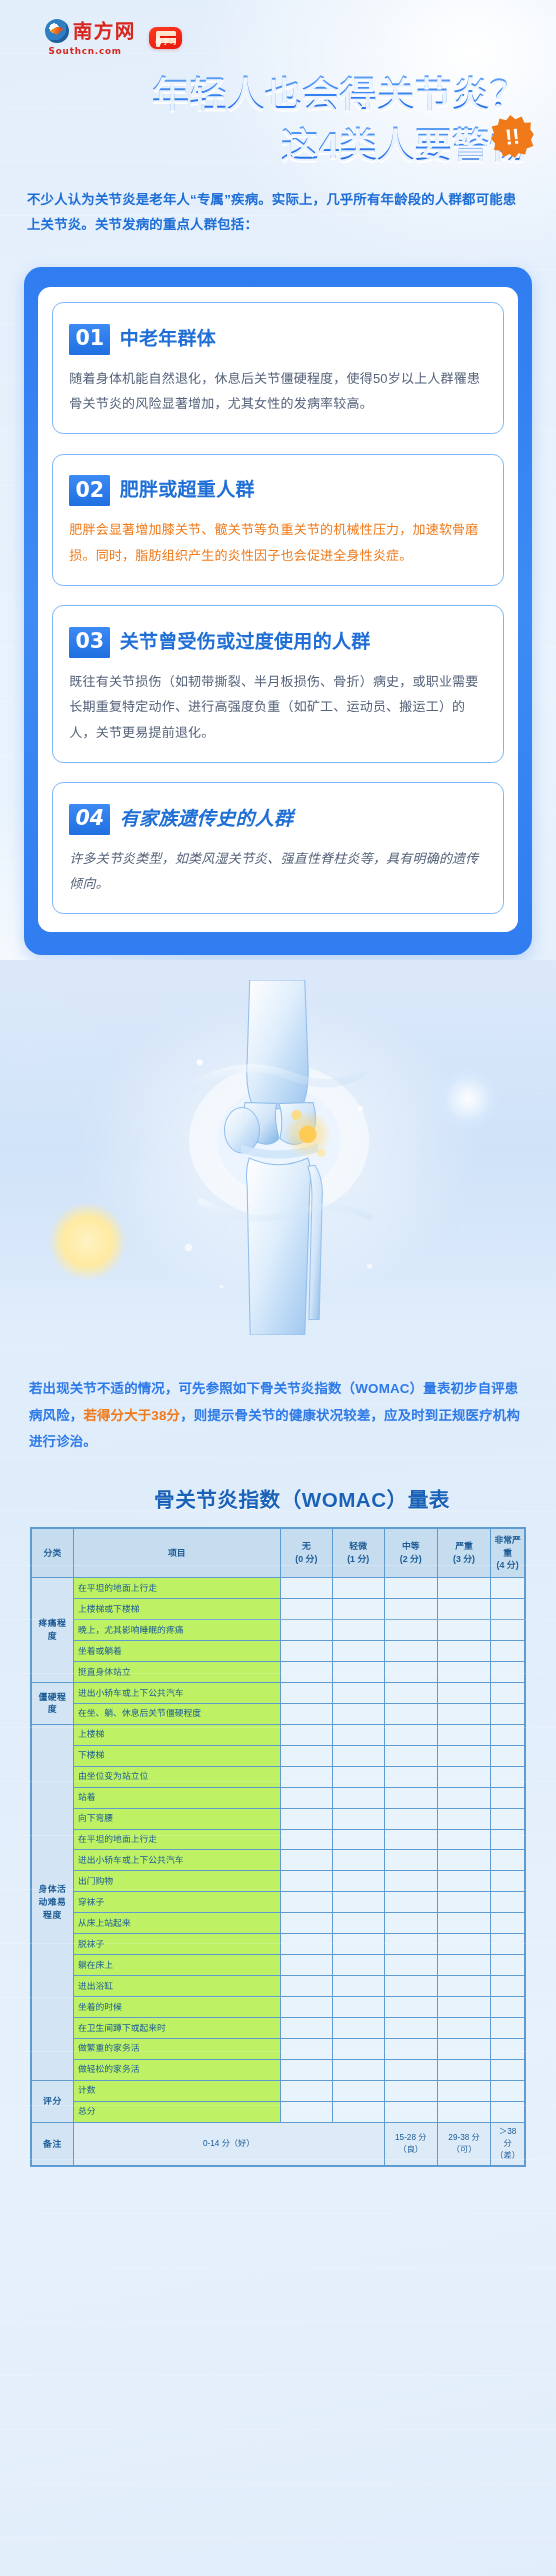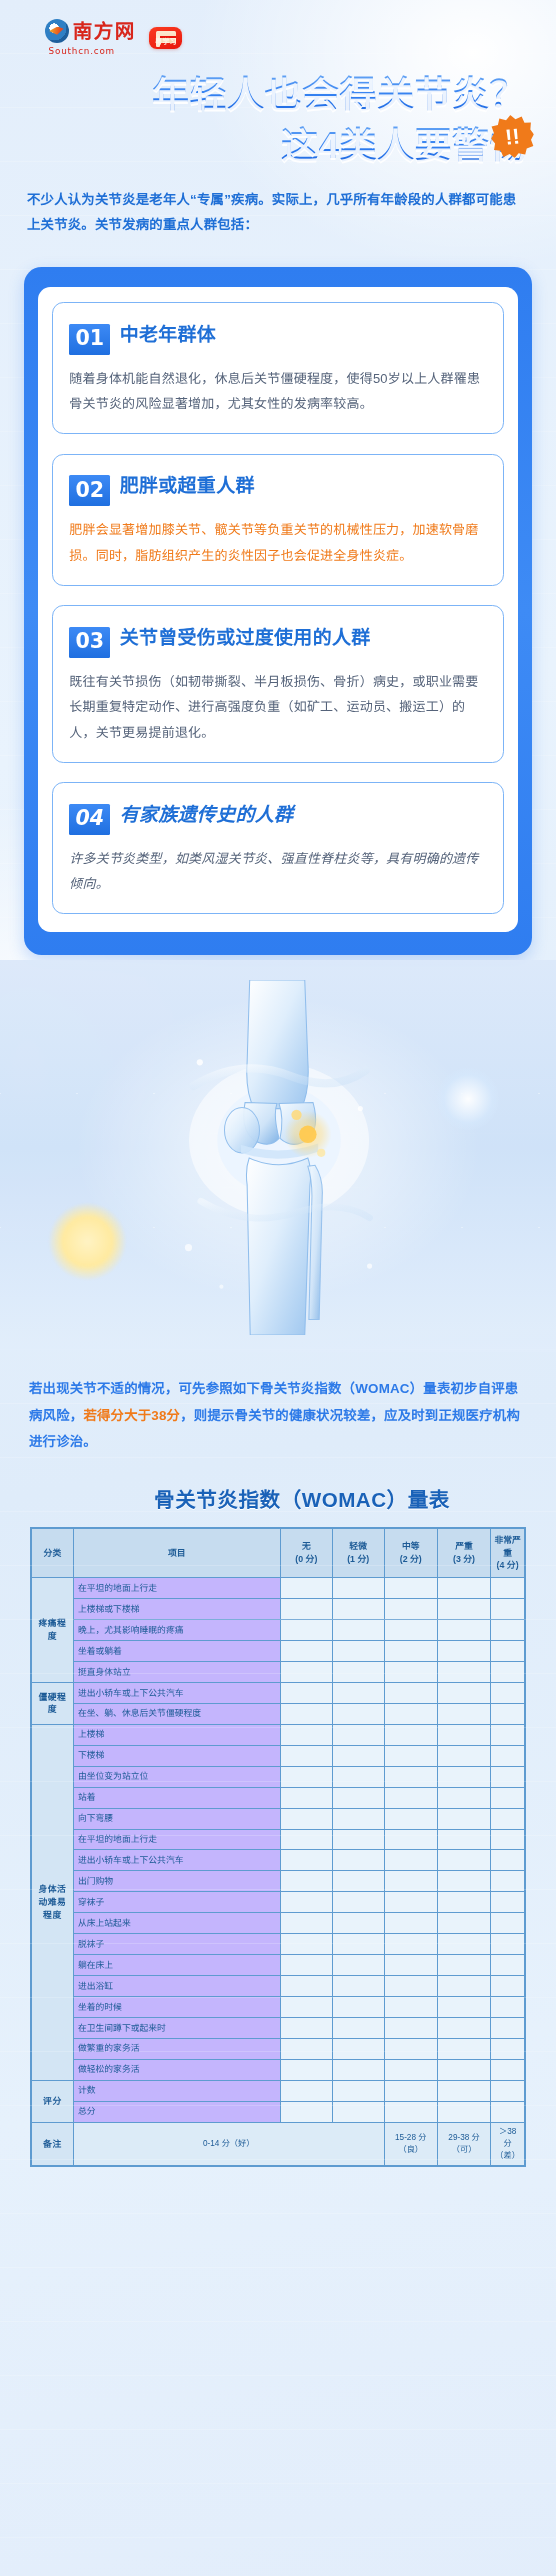--- a/index.html
+++ b/index.html
@@ -67,21 +67,21 @@
     font-family: "DejaVu Serif", "Liberation Serif", serif;
     font-size: 19.6px;
     font-weight: 700;
     color: #d8261c;
     letter-spacing: 1.5px;
     line-height: 1;
   }
   .logo-en {
     font-family: "DejaVu Sans", sans-serif;
     font-size: 8.8px;
-    font-weight: 400;
+    font-weight: 700;
     color: #d8261c;
     letter-spacing: 0.8px;
     margin-top: 2.6px;
     margin-left: 28px;
   }
   .logo-yuexuexi {
     width: 33px; height: 22px;
     border-radius: 7.7px;
     background: linear-gradient(160deg, #fb3b21 0%, #e8170c 100%);
     position: relative;
@@ -203,21 +203,21 @@
     border: 1px solid #7cb4f7;
     border-radius: 11.3px;
     background: #ffffff;
     padding: 20.6px 16.5px 16.5px 16.5px;
     margin-bottom: 19.6px;
   }
   .card:last-child { margin-bottom: 0; font-style: italic; }
 
   .card-head {
     display: flex;
-    align-items: flex-start;
+    align-items: center;
     gap: 9.3px;
     margin-bottom: 11.3px;
   }
   .card-num {
     flex: none;
     background: linear-gradient(180deg, #3d8af5 0%, #1f6fe0 100%);
     color: #ffffff;
     font-family: "DejaVu Sans", sans-serif;
     font-size: 20.6px;
     font-weight: 900;
@@ -340,21 +340,21 @@
   table.womac thead th.col-item { width: 46%; }
   table.womac thead th.col-cat  { width: 9%; }
   table.womac thead th.col-sc   { width: 11.25%; }
   td.cat {
     background: #d3e5f4;
     text-align: center;
     font-weight: 700;
     width: 9%;
     letter-spacing: 0.5px;
   }
-  td.item { background: #c4b5fd; text-align: left; padding-left: 7.2px; }
+  td.item { background: #bef264; text-align: left; padding-left: 7.2px; }
   td.blank { background: #e9f3fb; }
   td.score-note {
     background: #dcebf7;
     text-align: center;
     font-size: 8.2px;
   }
 
   
   .footer-space { height: 20.6px; }
 </style>

